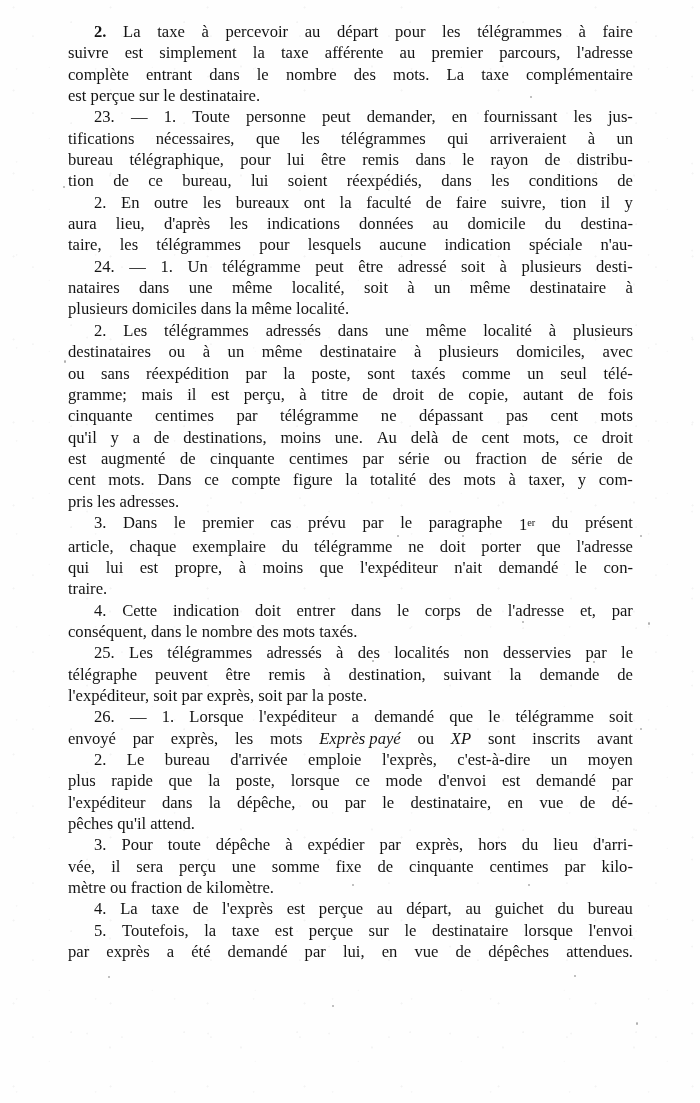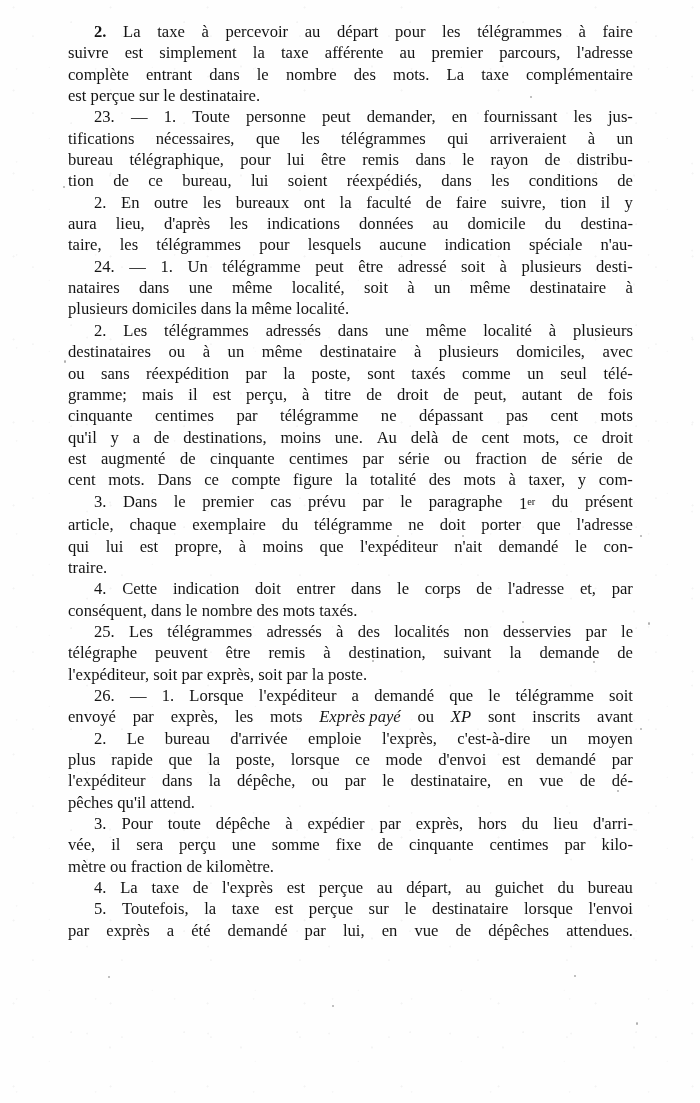--- a/index.html
+++ b/index.html
@@ -312,21 +312,21 @@
           <span class="w">gramme;</span>
           <span class="w">mais</span>
           <span class="w">il</span>
           <span class="w">est</span>
           <span class="w">perçu,</span>
           <span class="w">à</span>
           <span class="w">titre</span>
           <span class="w">de</span>
           <span class="w">droit</span>
           <span class="w">de</span>
-          <span class="w">peut,</span>
+          <span class="w">copie,</span>
           <span class="w">autant</span>
           <span class="w">de</span>
           <span class="w">fois</span>
         </span>
       <span class="line j">
           <span class="w">cinquante</span>
           <span class="w">centimes</span>
           <span class="w">par</span>
           <span class="w">télégramme</span>
           <span class="w">ne</span>
@@ -374,20 +374,21 @@
           <span class="w">figure</span>
           <span class="w">la</span>
           <span class="w">totalité</span>
           <span class="w">des</span>
           <span class="w">mots</span>
           <span class="w">à</span>
           <span class="w">taxer,</span>
           <span class="w">y</span>
           <span class="w">com-</span>
         </span>
+      <span class="line last">pris les adresses.</span>
     </div>
 
     <div class="para">
       <span class="line j">
           <span class="w"><span class="indent"></span>3.</span>
           <span class="w">Dans</span>
           <span class="w">le</span>
           <span class="w">premier</span>
           <span class="w">cas</span>
           <span class="w">prévu</span>

